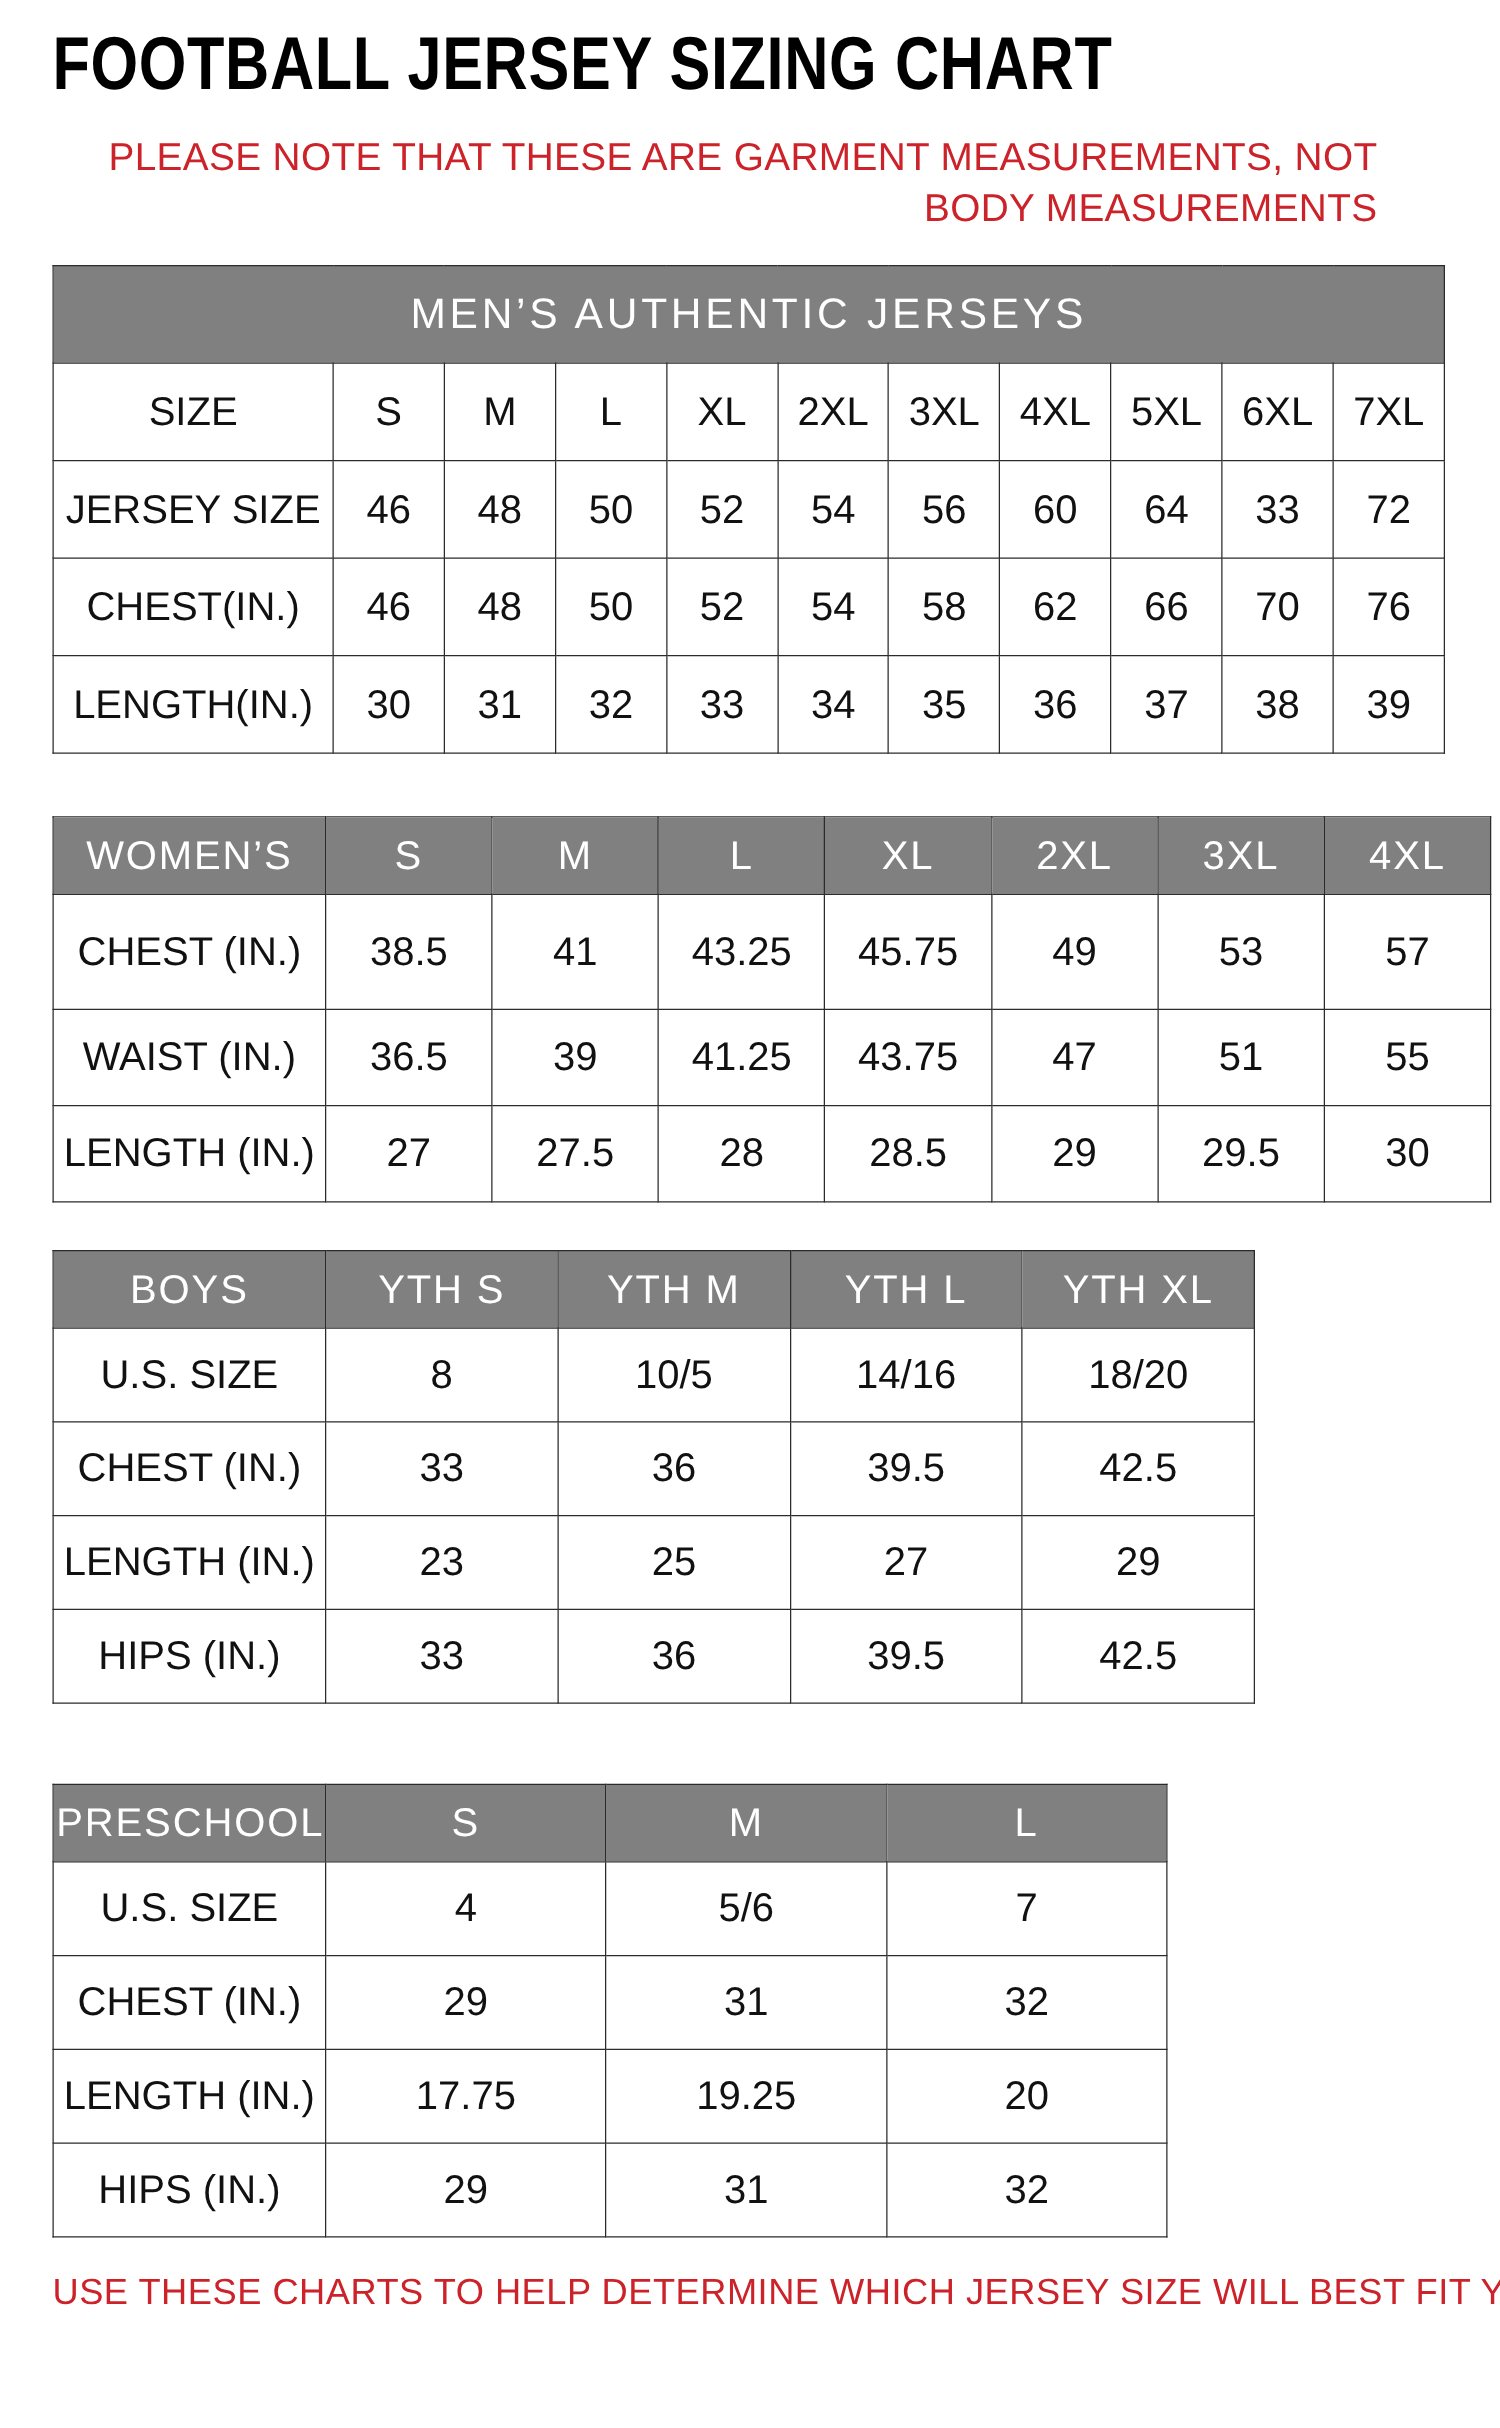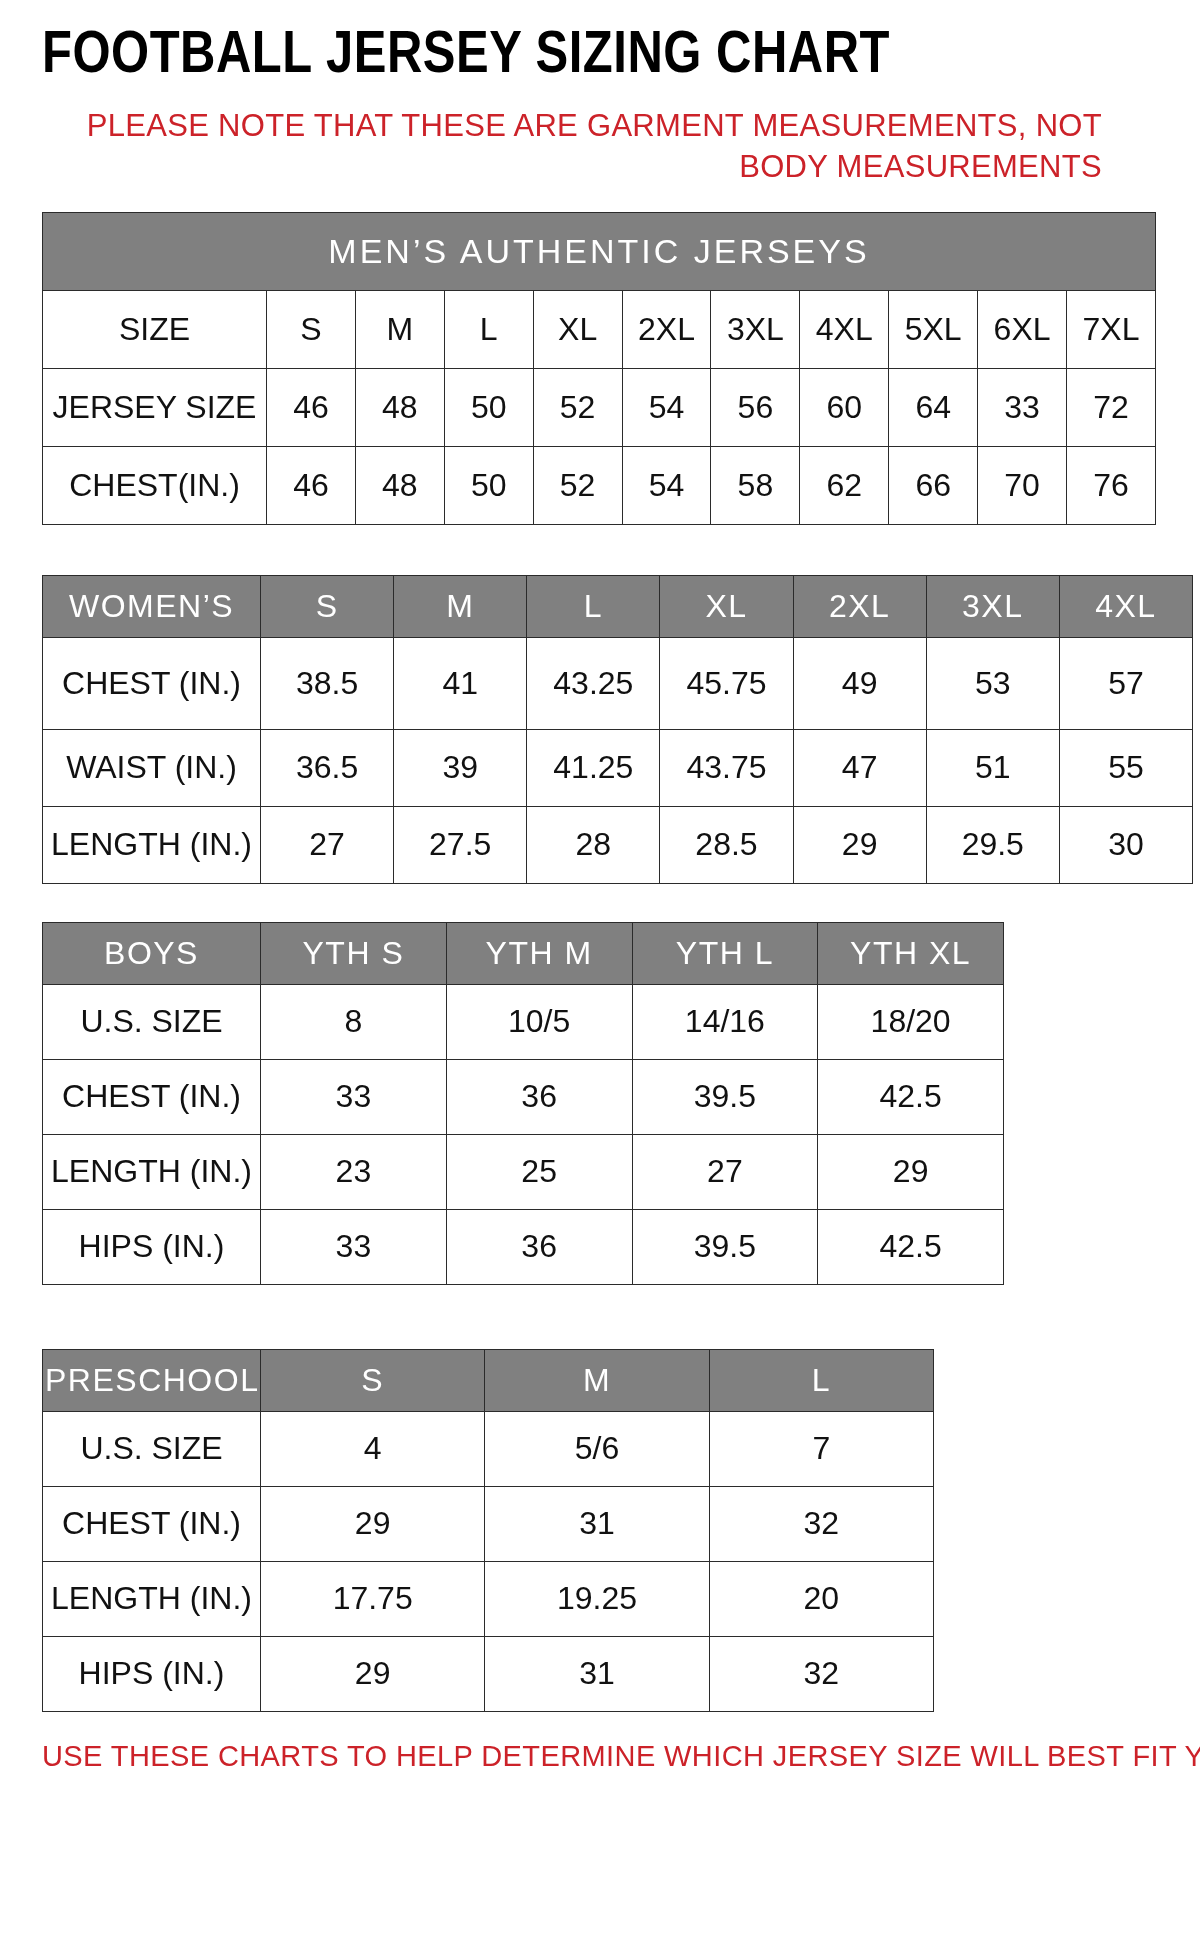--- a/index.html
+++ b/index.html
@@ -141,20 +141,33 @@
           <td>46</td>
           <td>48</td>
           <td>50</td>
           <td>52</td>
           <td>54</td>
           <td>58</td>
           <td>62</td>
           <td>66</td>
           <td>70</td>
           <td>76</td>
+        </tr>
+        <tr>
+          <td class="lbl">LENGTH(IN.)</td>
+          <td>30</td>
+          <td>31</td>
+          <td>32</td>
+          <td>33</td>
+          <td>34</td>
+          <td>35</td>
+          <td>36</td>
+          <td>37</td>
+          <td>38</td>
+          <td>39</td>
         </tr>
       </tbody>
   </table>
 
   <table class="tbl womens">
     <colgroup>
       <col class="lblcol">
         <col span="7">
     </colgroup>
     <thead>

